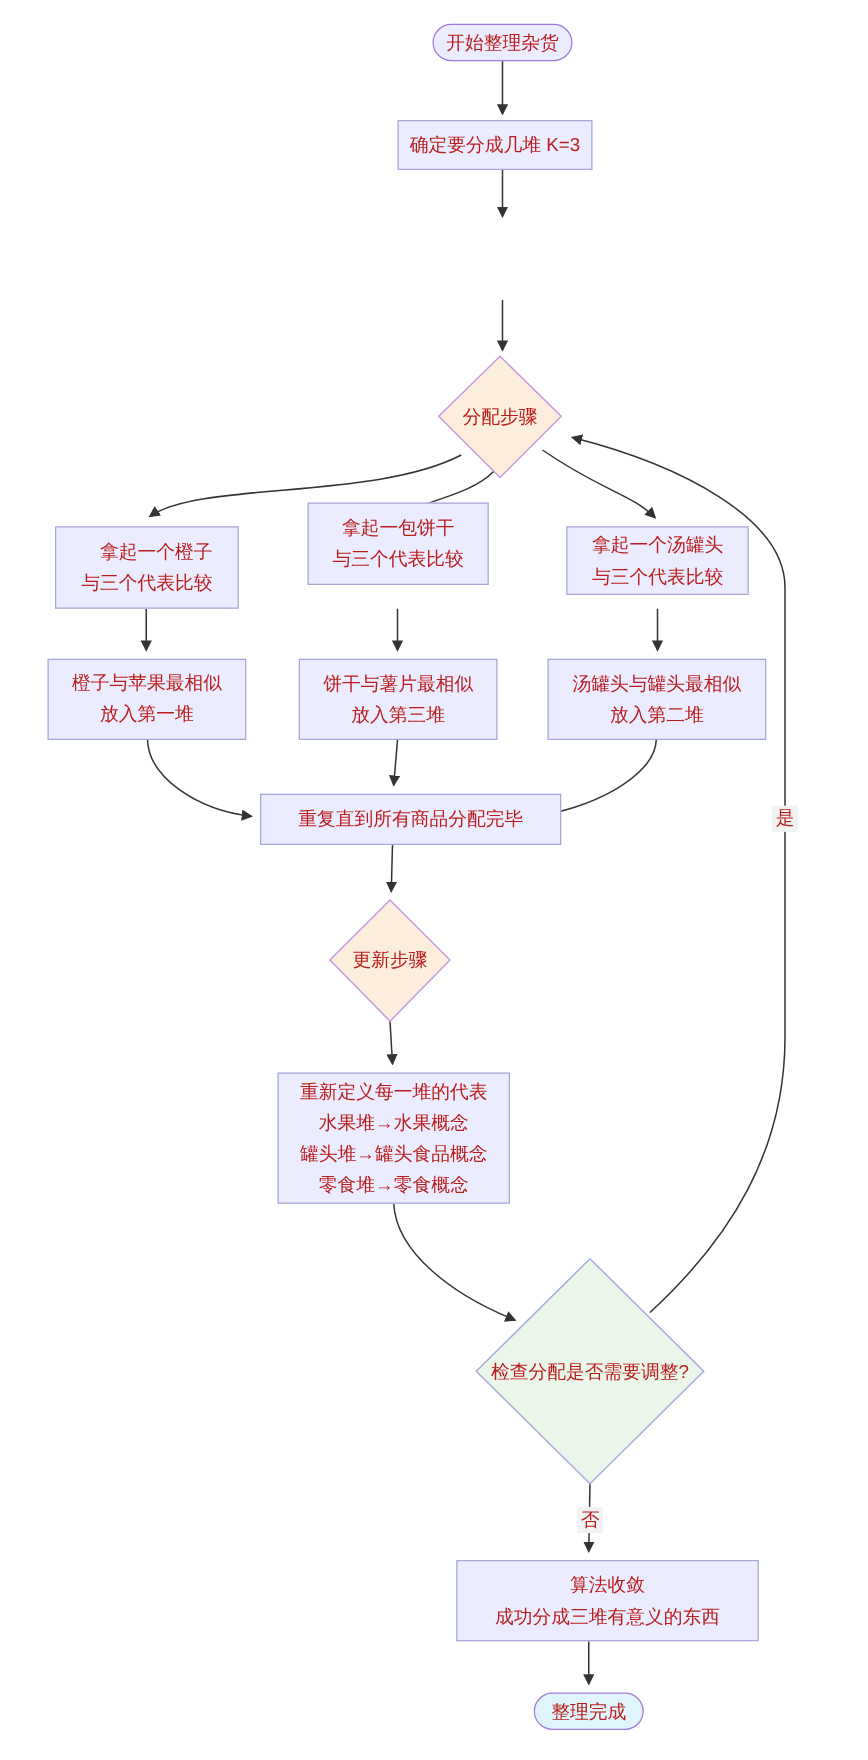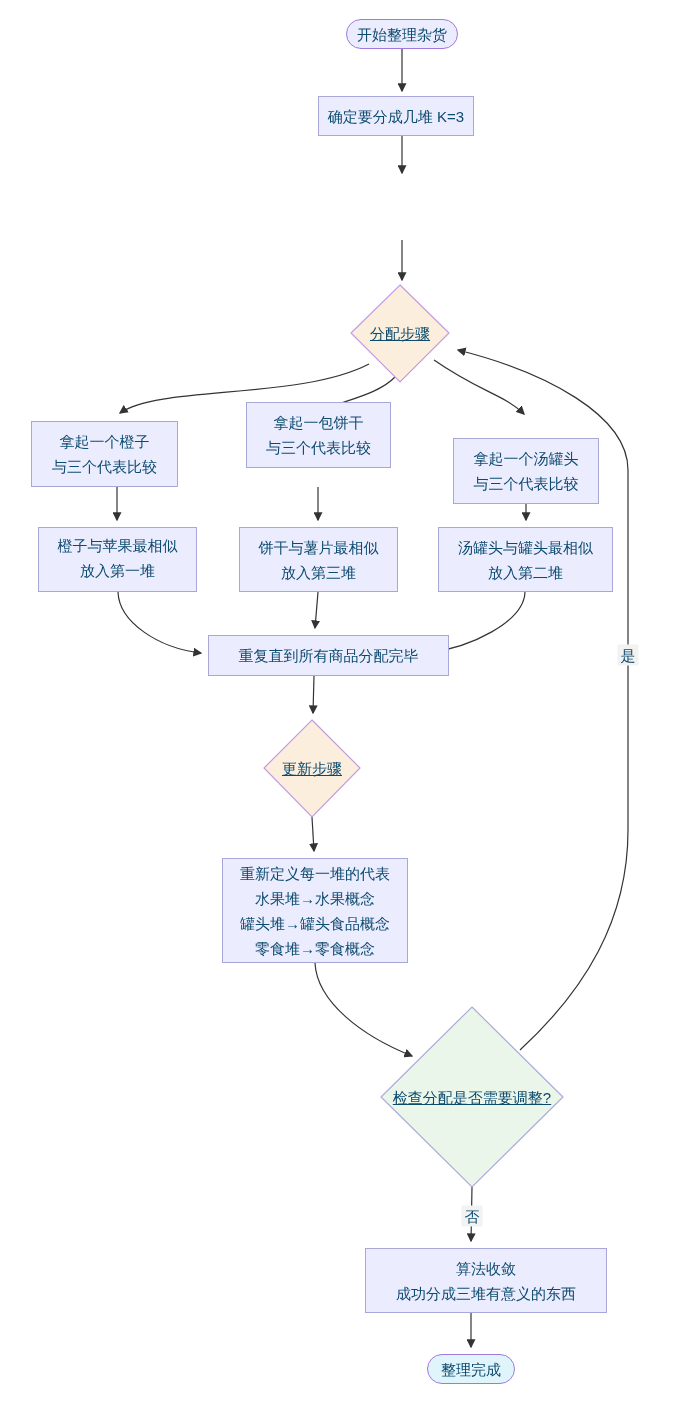--- a/index.html
+++ b/index.html
@@ -2,21 +2,21 @@
 <html style="--rect-fill: #ECECFF; --rect-border: #A7A7D9; --pill-border: #A179DC; --end-fill: #DFF4FB; --diamond-fill: #FBEEDC; --diamond-border: #C39BE3; --check-fill: #EAF6E9; --check-border: #ABABDC; --edge-color: #333333; --label-bg: #F2F2F2; --text-color: #333333;"><head>
 <meta charset="utf-8">
 <style>
   html, body { margin: 0; padding: 0; background: #ffffff; }
   .canvas {
     position: relative;
     width: 694px;
     height: 1408px;
     background: #ffffff;
     font-family: "Liberation Sans", "DejaVu Sans", sans-serif;
-    color: #0c4a6e;
+    color: #b91c1c;
     overflow: hidden;
   }
   svg.edges { position: absolute; left: 0; top: 0; width: 694px; height: 1408px; }
   .edge { fill: none; stroke: var(--edge-color, #333333); stroke-width: 1.2; }
   .d-small { fill: var(--diamond-fill, #FBEEDC); stroke: var(--diamond-border, #C39BE3); stroke-width: 1.2; }
   .d-big   { fill: var(--check-fill, #EAF6E9);  stroke: var(--check-border, #ABABDC);  stroke-width: 1.2; }
   .node {
     position: absolute;
     display: flex;
     align-items: center;
@@ -27,21 +27,21 @@
     line-height: 25px;
     box-sizing: border-box;
   }
   .rect {
     background: var(--rect-fill, #ECECFF);
     border: 1px solid var(--rect-border, #A7A7D9);
   }
   .pill { border-radius: 16px; border: 1.4px solid var(--pill-border, #A179DC); }
   .pill.start { background: var(--rect-fill, #ECECFF); }
   .pill.end   { background: var(--end-fill, #DFF4FB); }
-  .diamond-label { background: transparent; pointer-events: none; text-decoration: underline; }
+  .diamond-label { background: transparent; pointer-events: none; }
   .edge-label {
     position: absolute;
     transform: translate(-50%, -50%);
     background: var(--label-bg, #F2F2F2);
     font-size: 15px;
     line-height: 19px;
     padding: 1px 3px;
   }
 </style>
 </head>
@@ -85,27 +85,27 @@
     <polygon class="d-big" points="472,1007 563,1097 472,1187 381,1097"></polygon>
   </svg>
 
   <div class="node pill start" style="left:346px; top:19px; width:112px; height:30px;">开始整理杂货</div>
 
   <div class="node rect" style="left:318px; top:96px; width:156px; height:40px;">确定要分成几堆 K=3</div>
 
 
   <div class="node diamond-label" style="left:351px; top:285px; width:98px; height:97px;">分配步骤</div>
 
-  <div class="node rect" style="left:31px; top:421px; width:147px; height:66px;">拿起一个橙子
+  <div class="node rect" style="left:44px; top:421px; width:147px; height:66px;text-align:right;">拿起一个橙子
 与三个代表比较</div>
 
   <div class="node rect" style="left:246px; top:402px; width:145px; height:66px;">拿起一包饼干
 与三个代表比较</div>
 
-  <div class="node rect" style="left:453px; top:421px; width:146px; height:66px;margin-top:17px;">拿起一个汤罐头
+  <div class="node rect" style="left:453px; top:421px; width:146px; height:55px;">拿起一个汤罐头
 与三个代表比较</div>
 
   <div class="node rect" style="left:38px; top:527px; width:159px; height:65px;font-family:Liberation Mono, monospace;">橙子与苹果最相似
 放入第一堆</div>
 
   <div class="node rect" style="left:239px; top:527px; width:159px; height:65px;">饼干与薯片最相似
 放入第三堆</div>
 
   <div class="node rect" style="left:438px; top:527px; width:175px; height:65px;">汤罐头与罐头最相似
 放入第二堆</div>

